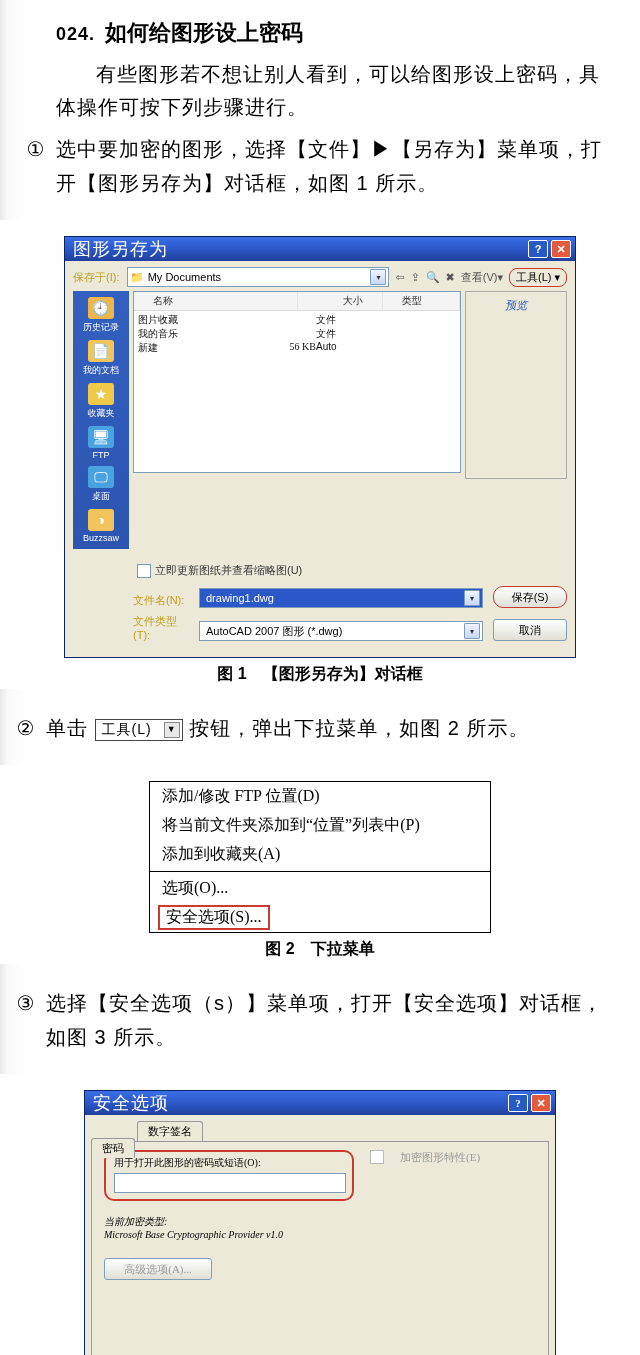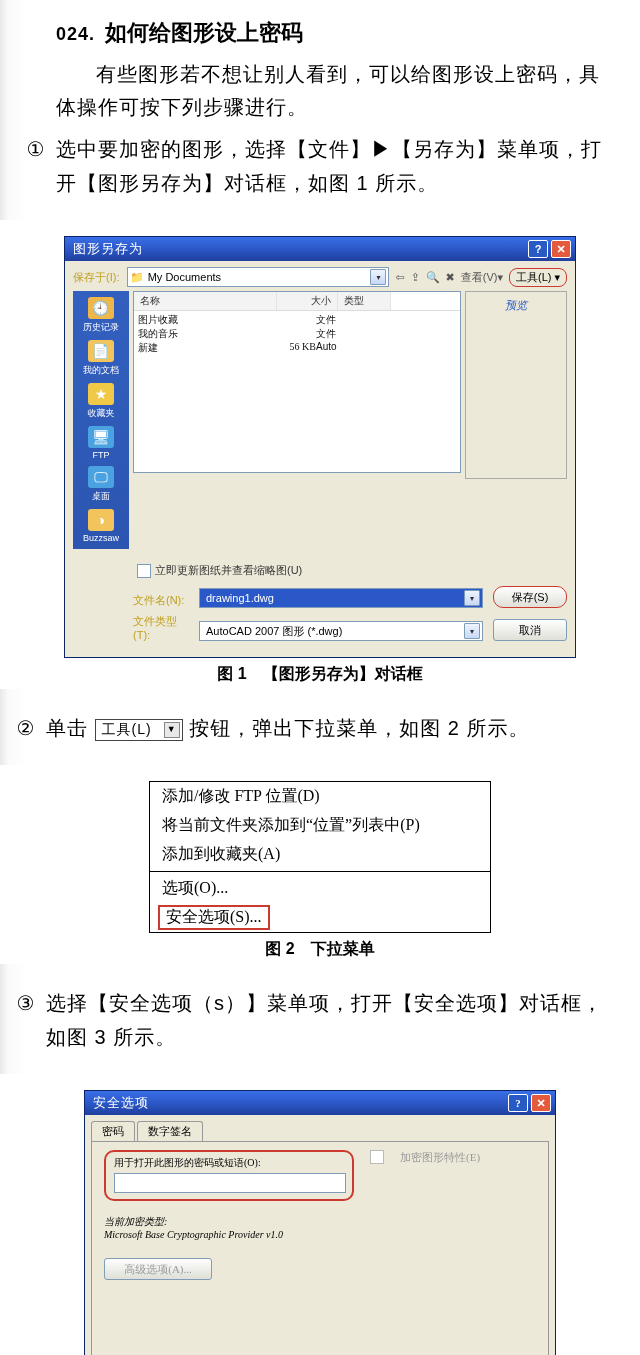--- a/index.html
+++ b/index.html
@@ -11,40 +11,40 @@
   .topic-title{font-size:22px;font-weight:700;}
   .para{font-size:20px;line-height:1.65;text-indent:2em;margin:2px 0 8px;letter-spacing:1px;}
   .step{display:flex;gap:8px;font-size:20px;line-height:1.7;margin:4px 0 4px -32px;letter-spacing:1px;}
   .step .num{flex:0 0 auto;width:24px;text-align:center;}
   .step .body{flex:1 1 auto;}
   .caption{text-align:center;font-size:16px;font-weight:700;margin-top:6px;}
   .fig-wrap{background:#fff;padding:16px 22px 4px;}
   
   .win{border:1px solid #0a246a;background:#ece9d8;font-family:Tahoma,"SimSun",sans-serif;font-size:11px;width:510px;margin:0 auto;}
   .titlebar{background:linear-gradient(180deg,#3a6ee6 0,#2b58c8 50%,#1f3f9e 100%);color:#fff;display:flex;align-items:center;height:24px;padding:0 4px 0 8px;}
-  .titlebar .title{flex:1;font-size:13px;letter-spacing:1px;}
+  .titlebar .title{flex:1;font-size:18px;letter-spacing:1px;}
   .tbtn{width:18px;height:16px;border:1px solid #fff;border-radius:2px;display:flex;align-items:center;justify-content:center;margin-left:3px;font-weight:700;font-size:11px;}
   .tbtn.help{background:#275ac4;color:#fff;}
   .tbtn.close{background:#e45a3d;color:#fff;}
   .dlg-body{display:flex;flex-direction:column;}
   .top-row{display:flex;align-items:center;padding:6px 8px 4px;gap:6px;}
   .label-y{color:#c0a020;min-width:48px;}
   .combo{background:#fff;border:1px solid #7f9db9;height:18px;display:flex;align-items:center;padding:0 2px;font-size:11px;}
   .combo .text{flex:1;padding:0 4px;white-space:nowrap;overflow:hidden;}
   .combo .arrow{width:14px;height:14px;background:linear-gradient(180deg,#eef4ff,#c7d8f6);border:1px solid #7f9db9;border-radius:1px;display:flex;align-items:center;justify-content:center;font-size:8px;color:#333;}
   .nav-icons{display:flex;align-items:center;gap:6px;color:#555;}
   .nav-icons span{display:inline-flex;align-items:center;}
   .tools-btn{border:1px solid #cc3a2f;border-radius:8px;padding:1px 6px;display:flex;align-items:center;gap:3px;color:#000;background:#ece9d8;}
   .mid-row{display:flex;gap:4px;padding:0 8px 6px;}
   .sidebar{width:56px;background:linear-gradient(180deg,#3360c0,#2b55b0);display:flex;flex-direction:column;align-items:center;padding:6px 0;gap:6px;}
   .sb-item{display:flex;flex-direction:column;align-items:center;color:#fff;font-size:9px;gap:2px;width:100%;}
   .sb-ico{width:26px;height:22px;border-radius:3px;display:flex;align-items:center;justify-content:center;font-size:14px;}
   .file-pane{flex:1;background:#fff;border:1px solid #7f9db9;height:180px;position:relative;overflow:hidden;}
   .file-head{display:flex;font-size:10px;color:#333;border-bottom:1px solid #dcdcdc;}
-  .file-head div{padding:2px 6px;border-right:1px solid #e4e4e4;background:#f3f3f3;}
+  .file-head div{padding:2px 19px;border-right:1px solid #e4e4e4;background:#f3f3f3;}
   .file-list{padding:2px 4px;font-size:10px;color:#111;}
   .file-list .row{display:flex;}
   .file-list .row .name{width:130px;}
   .file-list .row .size{width:48px;text-align:right;font-family:Liberation Serif, serif;}
   .file-list .row .type{width:40px;}
   .preview{width:100px;height:180px;background:#ece9d8;border:1px solid #aaa;display:flex;align-items:flex-start;justify-content:center;color:#2a5bc0;font-size:11px;padding-top:6px;font-style:italic;}
   .bottom-area{padding:4px 8px 10px 68px;}
   .chk-row{display:flex;align-items:center;gap:4px;margin:4px 0 8px 4px;font-size:11px;color:#333;}
   .chk{width:12px;height:12px;border:1px solid #7f9db9;background:#fff;}
   .form-row{display:flex;align-items:flex-end;gap:10px;margin-bottom:6px;}
@@ -55,21 +55,21 @@
   .menu{width:340px;margin:0 auto;border:1px solid #000;background:#fff;font-family:"SimSun","Microsoft YaHei";font-size:16px;}
   .menu .mi{padding:4px 12px;}
   .menu .divider{border-top:1px solid #000;margin:2px 0;}
   .menu .hl{border:2px solid #cc3a2f;border-radius:0;display:inline-block;padding:0 6px;margin:2px 8px;}
   .inline-btn{display:inline-flex;vertical-align:middle;border:1px solid #444;background:#fff;height:20px;align-items:center;padding:0 2px 0 6px;gap:12px;font-size:14px;}
   .inline-btn .arrow2{width:14px;height:14px;background:#e8e8e8;border:1px solid #888;display:flex;align-items:center;justify-content:center;font-size:9px;}
   
   .win2{width:470px;margin:0 auto;border:1px solid #0a246a;background:#ece9d8;font-family:Tahoma,"SimSun";font-size:11px;}
   .tabs{display:flex;padding:6px 6px 0;}
   .tab{border:1px solid #999;border-bottom:none;padding:2px 10px;background:#ece9d8;margin-right:2px;font-size:11px;border-radius:3px 3px 0 0;}
-  .tab.active{background:#ece9d8;position:relative;top:0;}
+  .tab.active{background:#ece9d8;position:relative;top:17px;}
   .panel{margin:0 6px 6px;border:1px solid #999;padding:8px 12px 10px;min-height:220px;background:#ece9d8;display:flex;flex-direction:column;}
   .pw-group{border:2px solid #cc3a2f;border-radius:10px;padding:4px 8px 6px;width:230px;}
   .input{background:#fff;border:1px solid #7f9db9;height:18px;width:100%;}
   .disabled{color:#9a9a9a;}
   .flex-row{display:flex;gap:16px;}
   .spacer{flex:1;}
 </style>
 </head>
 <body>
 

